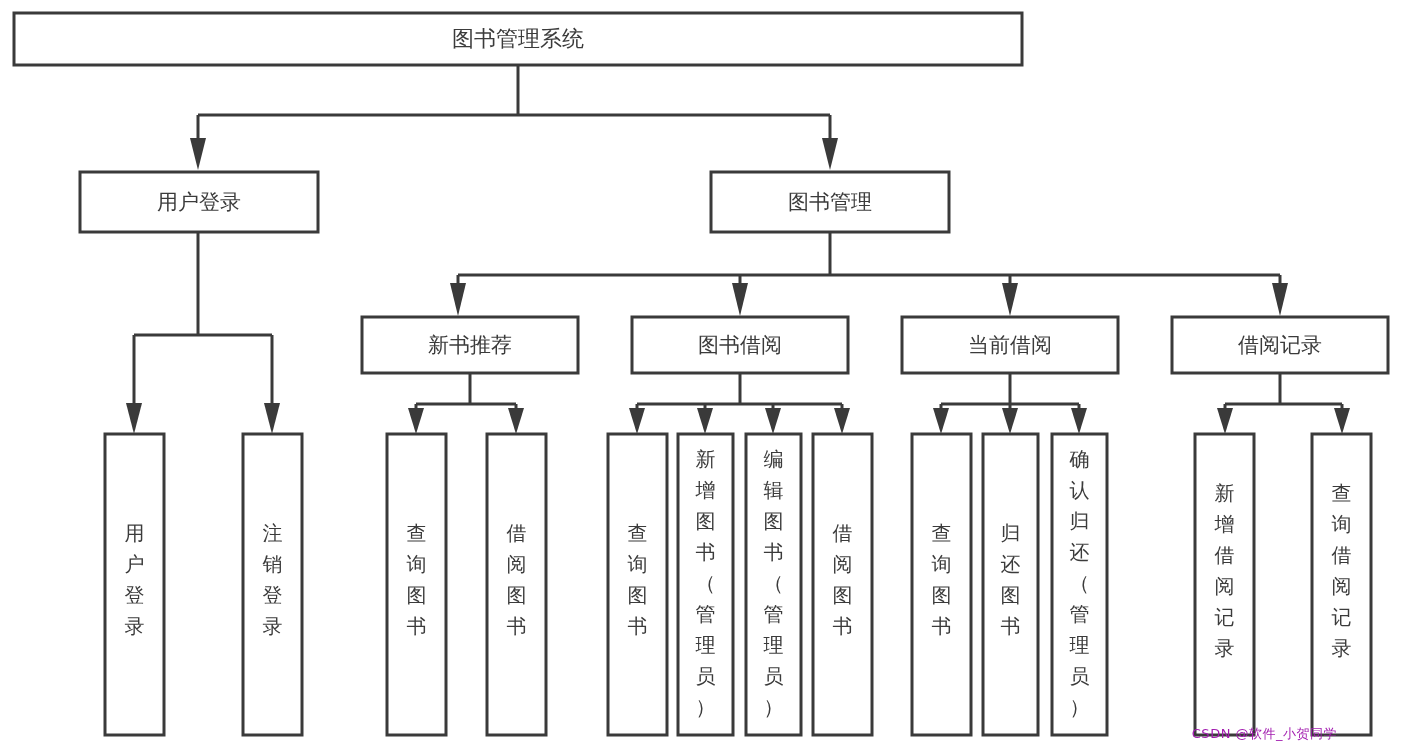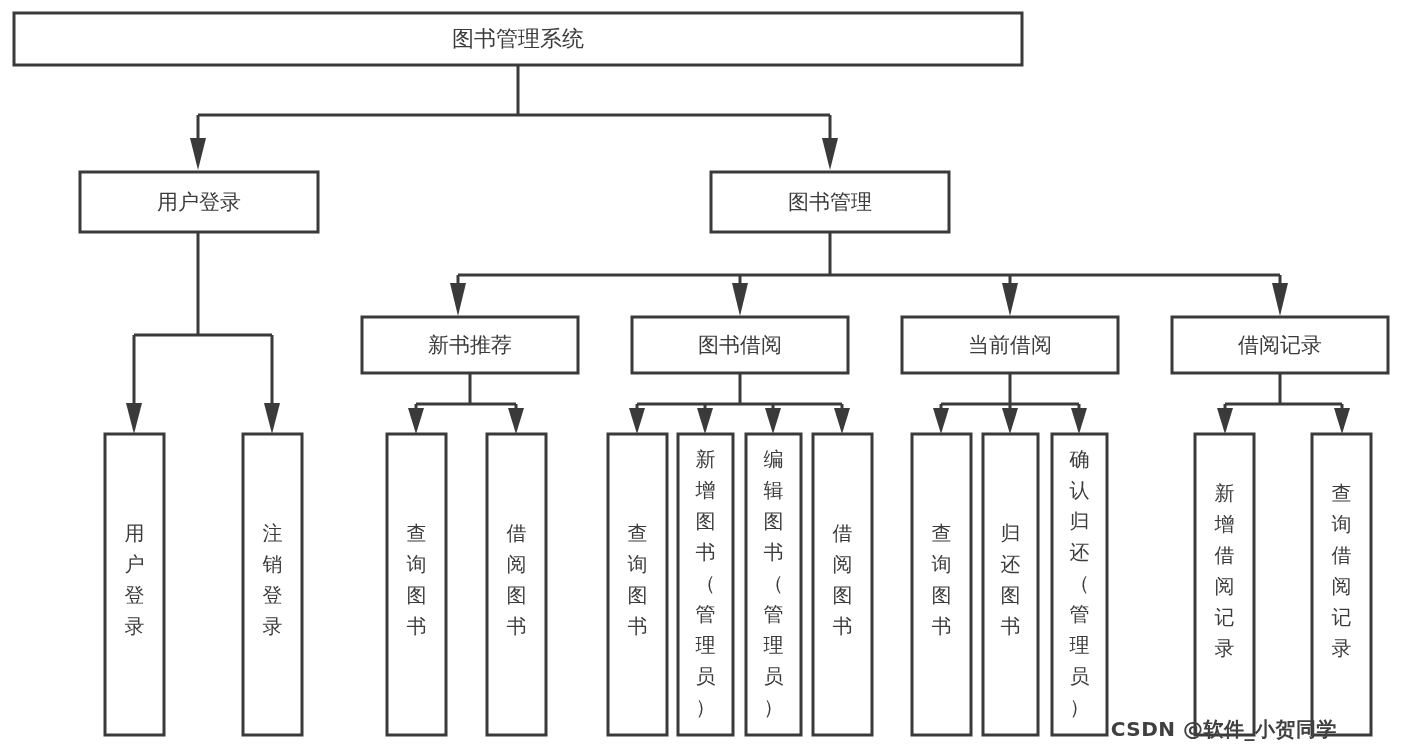--- a/index.html
+++ b/index.html
@@ -53,27 +53,26 @@
     stroke-linecap: butt;
   }
   .arrowhead {
     fill: #3a3a3a;
     stroke: none;
   }
   .watermark {
     position: absolute;
     right: 8px;
     bottom: 4px;
-    color: #404040;
-    font-size: 20px;
+    color: #a21caf;
+    font-size: 13px;
     font-family: "DejaVu Sans", "Liberation Sans", sans-serif;
     letter-spacing: 0.5px;
     white-space: nowrap;
     user-select: none;
-    font-weight: bold;
   }
 </style>
 </head>
 <body>
 
 <div id="diagram-root">
 
   <svg class="flow" viewBox="0 0 1405 747" xmlns="http://www.w3.org/2000/svg">
 
     <g>

